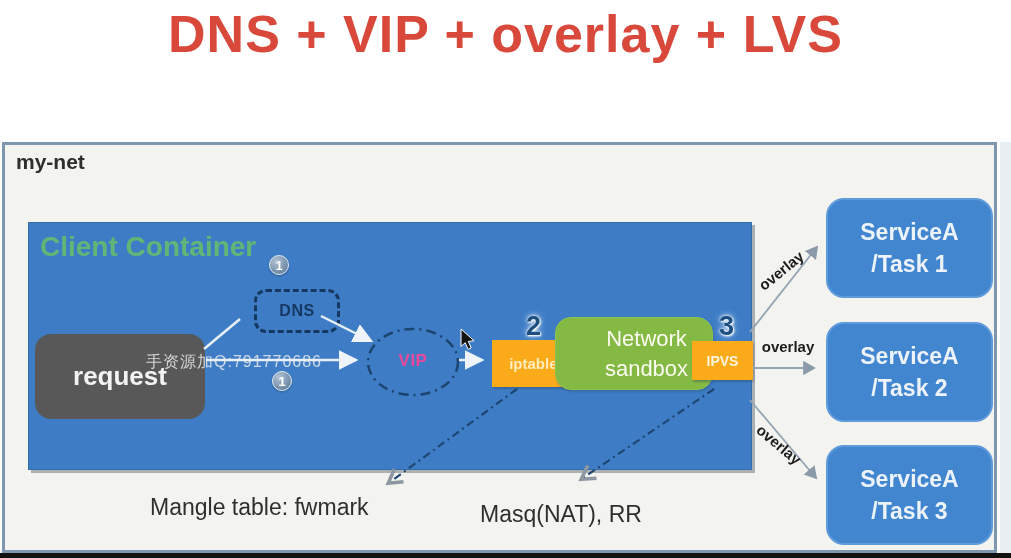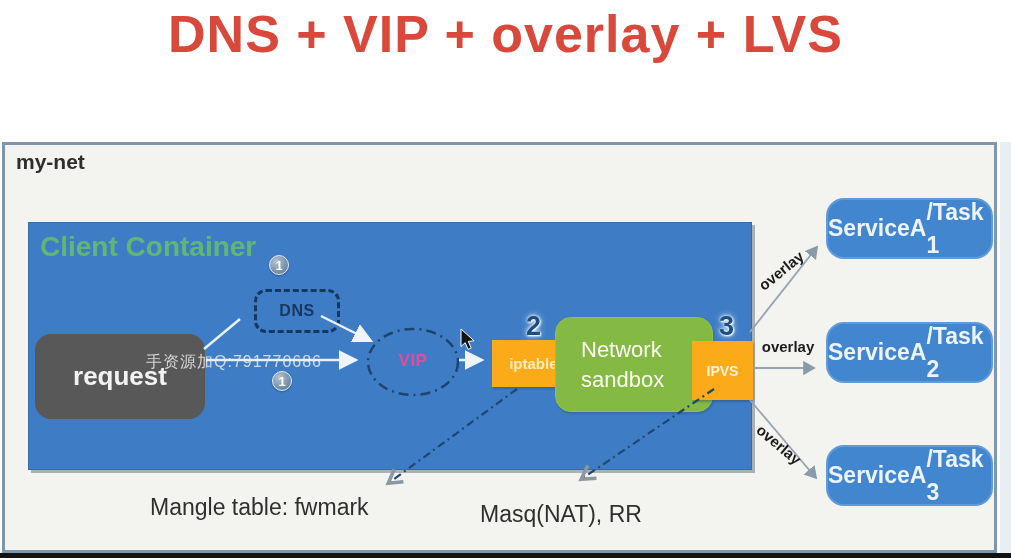--- a/index.html
+++ b/index.html
@@ -42,44 +42,44 @@
   }
   .vip-label{
     left:386px;top:351px;width:54px;text-align:center;
     color:#ec4899;font-size:17px;font-weight:bold;letter-spacing:0.5px;
   }
   .orange-box{
     background:#fbab19;display:flex;align-items:center;justify-content:center;
     font-weight:bold;box-shadow:1px 2px 2px rgba(40,60,90,0.35);
   }
   .iptables{left:492px;top:340px;width:91px;height:47px;font-size:15px;color:#ffedbe;}
-  .ipvs{left:692px;top:341px;width:61px;height:59px;font-size:14px;color:#fdf4dd;}
+  .ipvs{left:692px;top:341px;width:61px;height:39px;font-size:14px;color:#fdf4dd;}
   .sandbox{
-    left:555px;top:317px;width:158px;height:95px;background:#84b944;border-radius:16px;
+    left:555px;top:317px;width:158px;height:73px;background:#84b944;border-radius:16px;
     border:1px solid #8fc24f;box-sizing:border-box;
-    display:flex;flex-direction:column;align-items:flex-start;justify-content:center;
+    display:flex;flex-direction:column;align-items:center;justify-content:center;
     color:#fbfbf0;font-size:22px;line-height:1.35;box-shadow:1px 2px 2px rgba(40,60,90,0.25);padding-left:25px;
   }
   
   .badge1{
     width:20px;height:20px;border-radius:50%;box-sizing:border-box;
     background:radial-gradient(circle at 35% 30%, #b3c3d4, #7590ab 62%, #5c7995);
     border:1.5px solid #e3ebf2;color:#ffffff;font-size:13px;font-weight:bold;
     display:flex;align-items:center;justify-content:center;
     box-shadow:0 1px 2px rgba(0,0,0,0.3);
   }
   .bignum{
     color:#1d4e80;font-size:27px;font-weight:bold;
     text-shadow:0 0 3px #ffffff,0 0 6px #ffffff,1px 1px 2px #ffffff;
   }
   
   .service{
-    left:826px;width:167px;height:61px;background:#4286cf;border-radius:18px;
+    left:826px;width:167px;height:100px;background:#4286cf;border-radius:18px;
     border:2px solid #5f9ada;box-sizing:border-box;
-    display:flex;align-items:center;justify-content:center;
+    display:flex;flex-direction:column;align-items:center;justify-content:center;
     color:#edf3fa;font-size:23px;font-weight:bold;line-height:1.4;
   }
   
   .overlay-label{
     width:70px;text-align:center;font-size:15px;font-weight:bold;color:#1c1c1c;
   }
   
   .annotation{font-size:23px;color:#2f2f2f;text-align:left;}
   
   .watermark{

